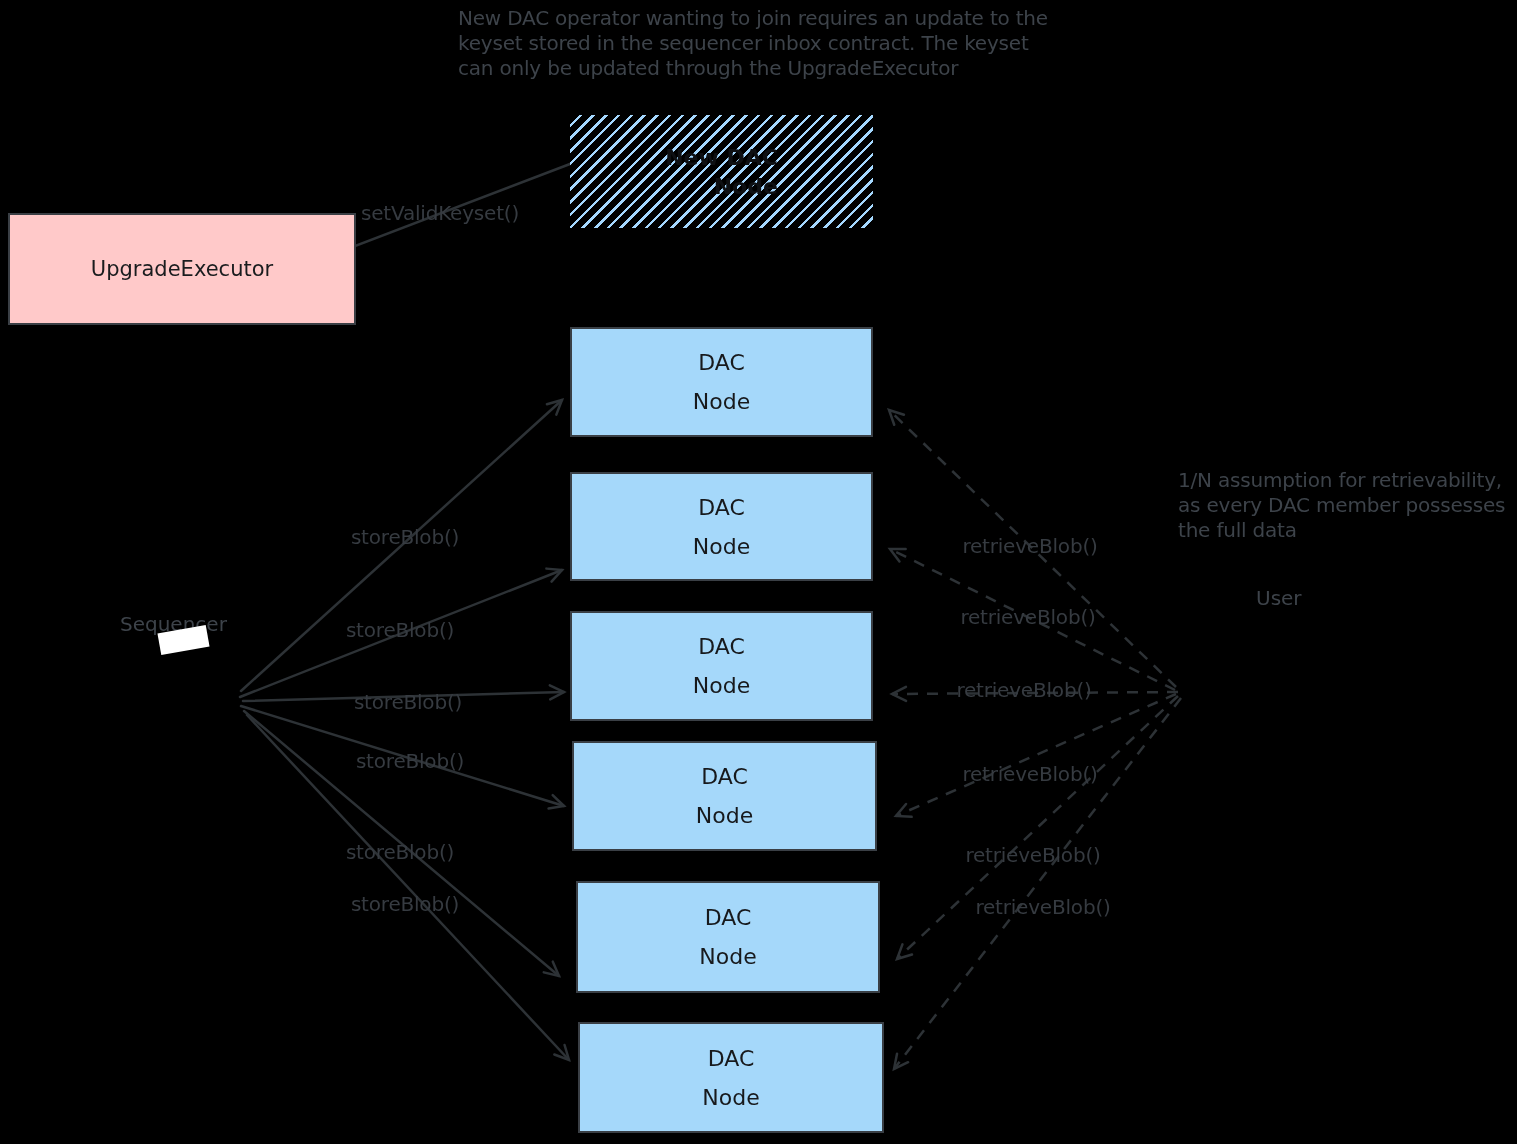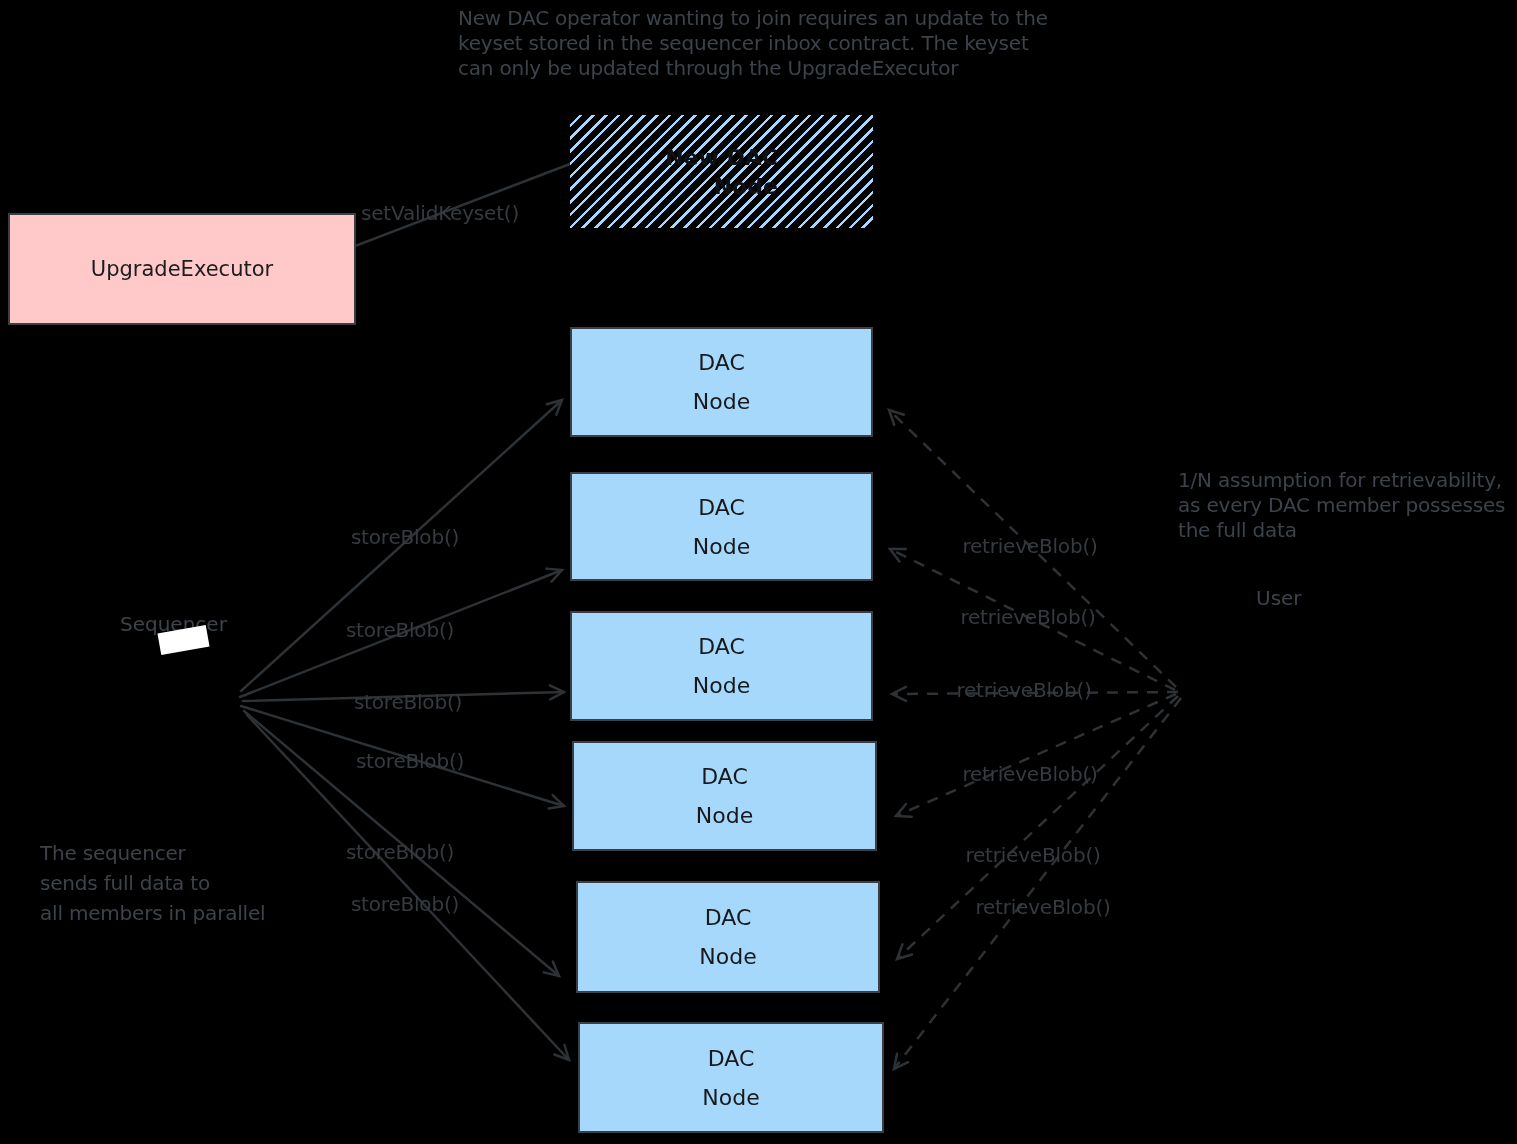--- a/index.html
+++ b/index.html
@@ -135,23 +135,20 @@
     <line class="dashed-arrow" x1="1178" y1="696" x2="897" y2="959" marker-end="url(#ah)"></line>
     <line class="dashed-arrow" x1="1181" y1="698" x2="894" y2="1069" marker-end="url(#ah)"></line>
   </svg>
 
   <div id="note-top" class="note">New DAC operator wanting to join requires an update to the
 keyset stored in the sequencer inbox contract. The keyset
 can only be updated through the UpgradeExecutor</div>
   <div id="note-right" class="note">1/N assumption for retrievability,
 as every DAC member possesses
 the full data</div>
-  <div id="note-left" class="note">The sequencer
-sends full data to
-all members in parallel</div>
 
   <div id="new-dac-node" class="box">New DAC
 Node</div>
 
   <div id="upgrade-executor" class="box">UpgradeExecutor</div>
 
   <div id="dac1" class="box dac-node">DAC
 Node</div>
   <div id="dac2" class="box dac-node">DAC
 Node</div>

